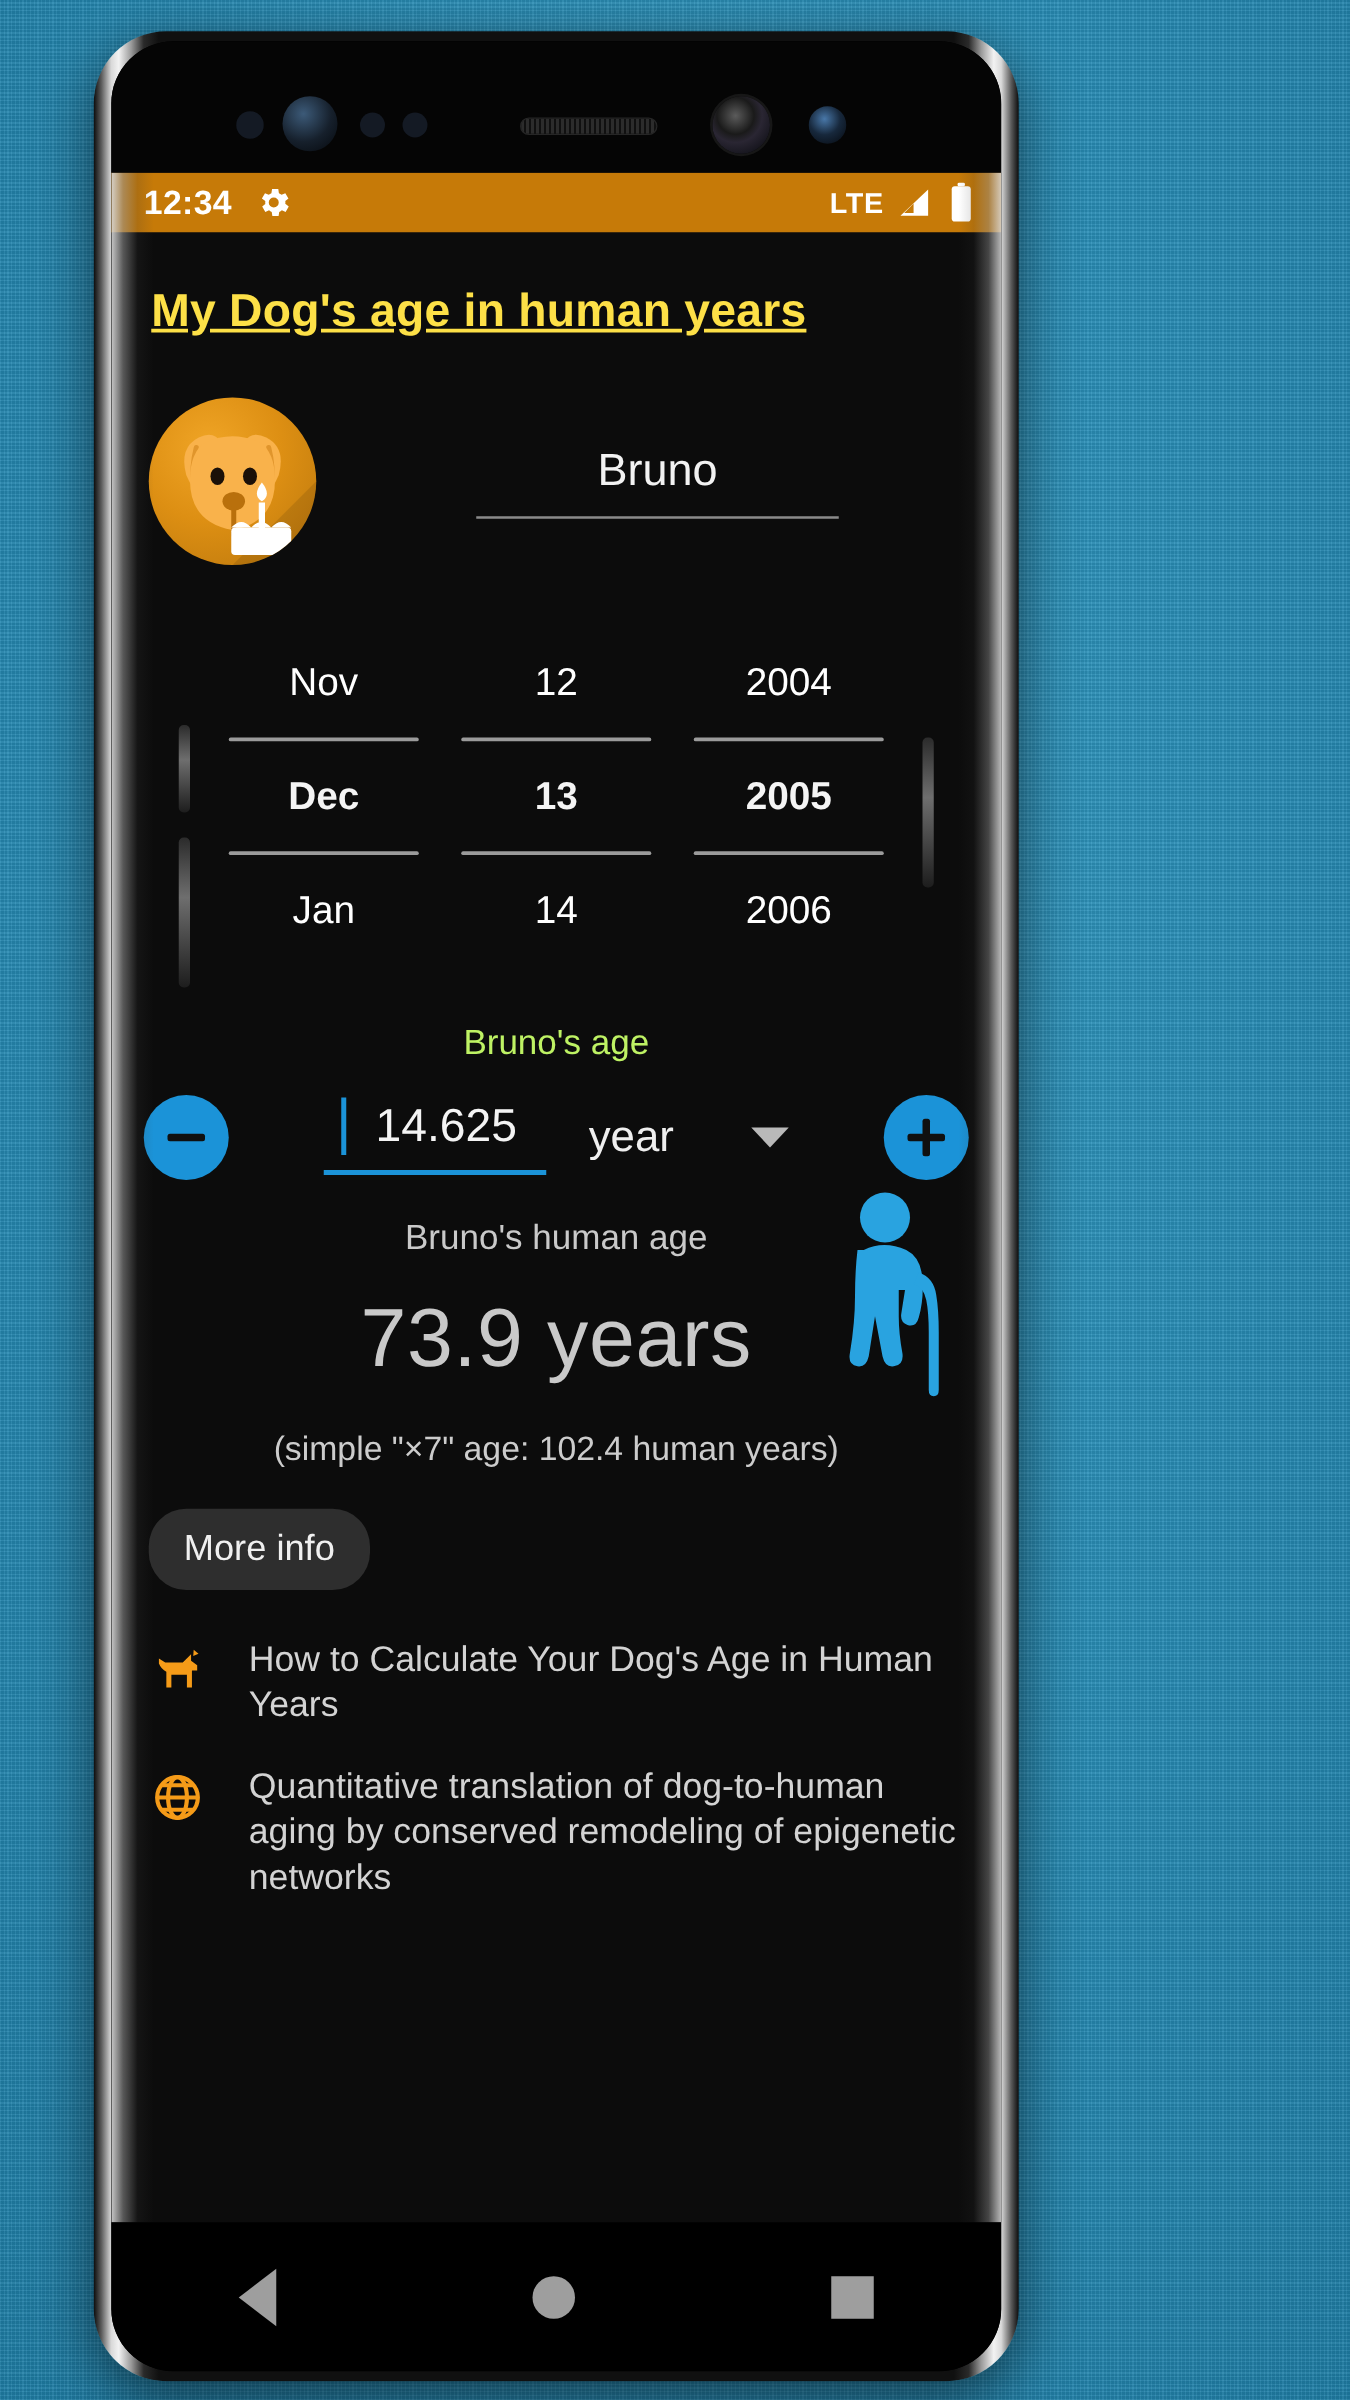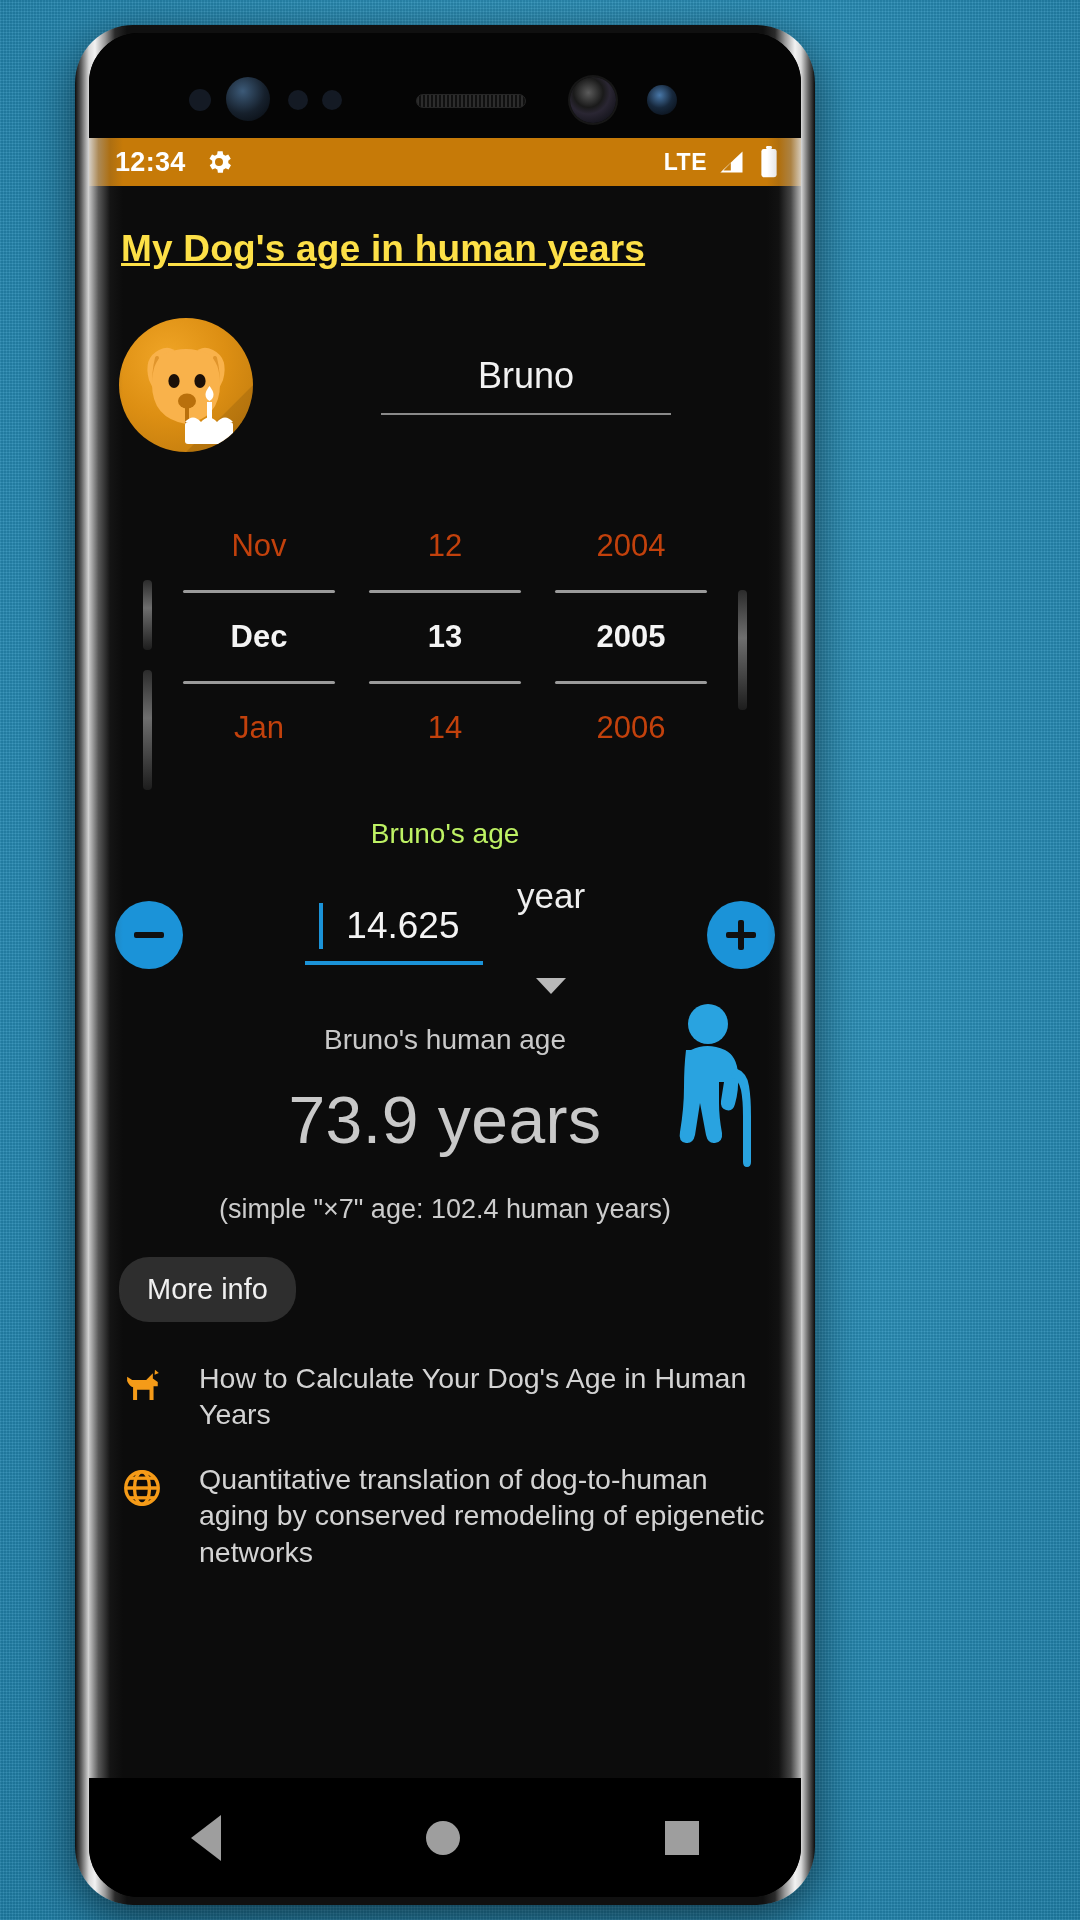--- a/index.html
+++ b/index.html
@@ -194,21 +194,21 @@
     width: 152px;
     text-align: center;
   }
   .pick-cell {
     height: 88px;
     display: flex;
     align-items: center;
     justify-content: center;
     font-size: 31px;
   }
-  .pick-dim { color: #c2410c; }
+  .pick-dim { color: #ffffff; }
   .pick-sel { color: #f4f4f4; font-weight: 600; }
   .pick-rule { height: 3px; background: #9b9b9b; border-radius: 2px; }
 
   
   .age-label {
     text-align: center;
     color: #bef264;
     font-size: 28px;
     margin-top: 46px;
   }
@@ -257,21 +257,20 @@
   .caret {
     position: absolute;
     left: 14px; top: -2px;
     width: 4px; height: 46px;
     background: #1b93d8;
   }
   .unit-sel {
     display: flex;
     align-items: center;
     gap: 62px;
-    flex-direction: column;
   }
   .unit-sel .unit { color: #efefef; font-size: 35px; }
   .tri-down {
     width: 0; height: 0;
     border-left: 15px solid transparent;
     border-right: 15px solid transparent;
     border-top: 16px solid #b9b9b9;
   }
 
   

